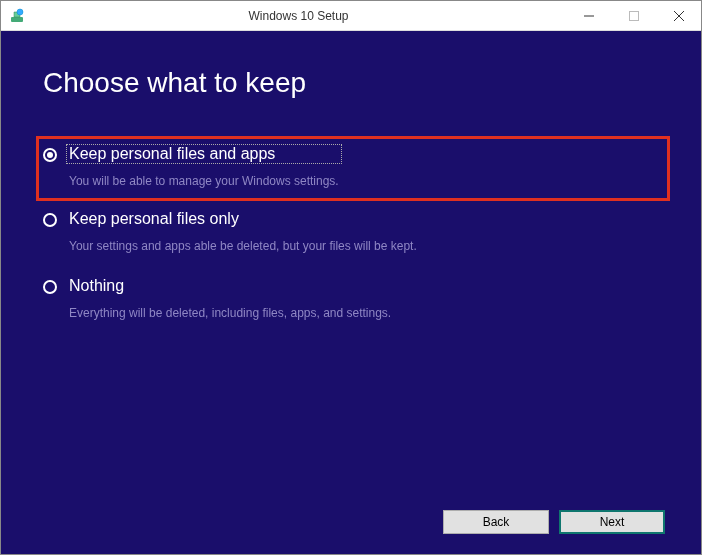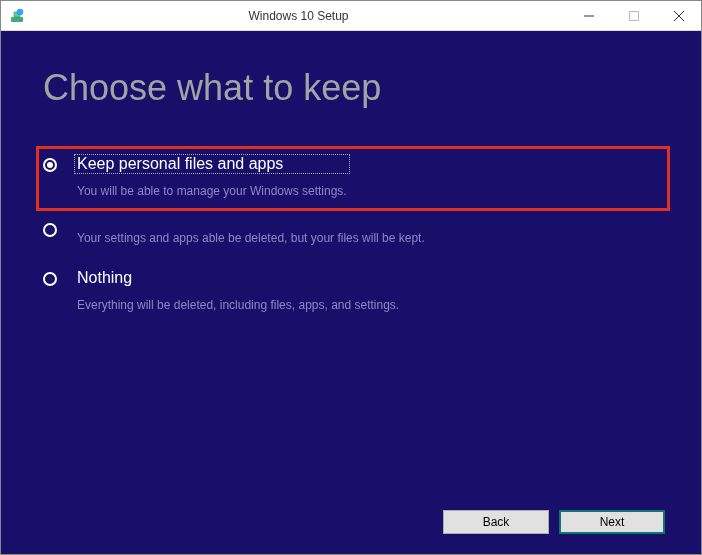--- a/index.html
+++ b/index.html
@@ -58,34 +58,34 @@
     .content {
       flex: 1;
       background: #1a0e6b;
       color: #fff;
       padding: 36px 42px 20px 42px;
       display: flex;
       flex-direction: column;
       position: relative;
     }
     .heading {
-      font-size: 36px;
+      font-size: 28px;
       font-weight: 300;
-      color: #a3a3a3;
+      color: #ffffff;
       margin-bottom: 46px;
     }
     .options {
       display: flex;
       flex-direction: column;
       gap: 20px;
     }
     .option {
       display: flex;
       align-items: flex-start;
-      gap: 20px;
+      gap: 12px;
       padding: 2px 0;
     }
     .option.highlighted {
       border: 3px solid #e03020;
       padding: 6px 8px 10px 4px;
       margin: -9px -11px -13px -7px;
     }
     .radio {
       width: 14px;
       height: 14px;
@@ -184,20 +184,21 @@
         <div class="radio selected"></div>
         <div class="option-text">
           <span class="option-label focused">Keep personal files and apps</span>
           <span class="option-desc">You will be able to manage your Windows settings.</span>
         </div>
       </div>
 
       <div class="option">
         <div class="radio"></div>
         <div class="option-text">
+          <span class="option-label">Keep personal files only</span>
           <span class="option-desc">Your settings and apps able be deleted, but your files will be kept.</span>
         </div>
       </div>
 
       <div class="option">
         <div class="radio"></div>
         <div class="option-text">
           <span class="option-label">Nothing</span>
           <span class="option-desc">Everything will be deleted, including files, apps, and settings.</span>
         </div>

